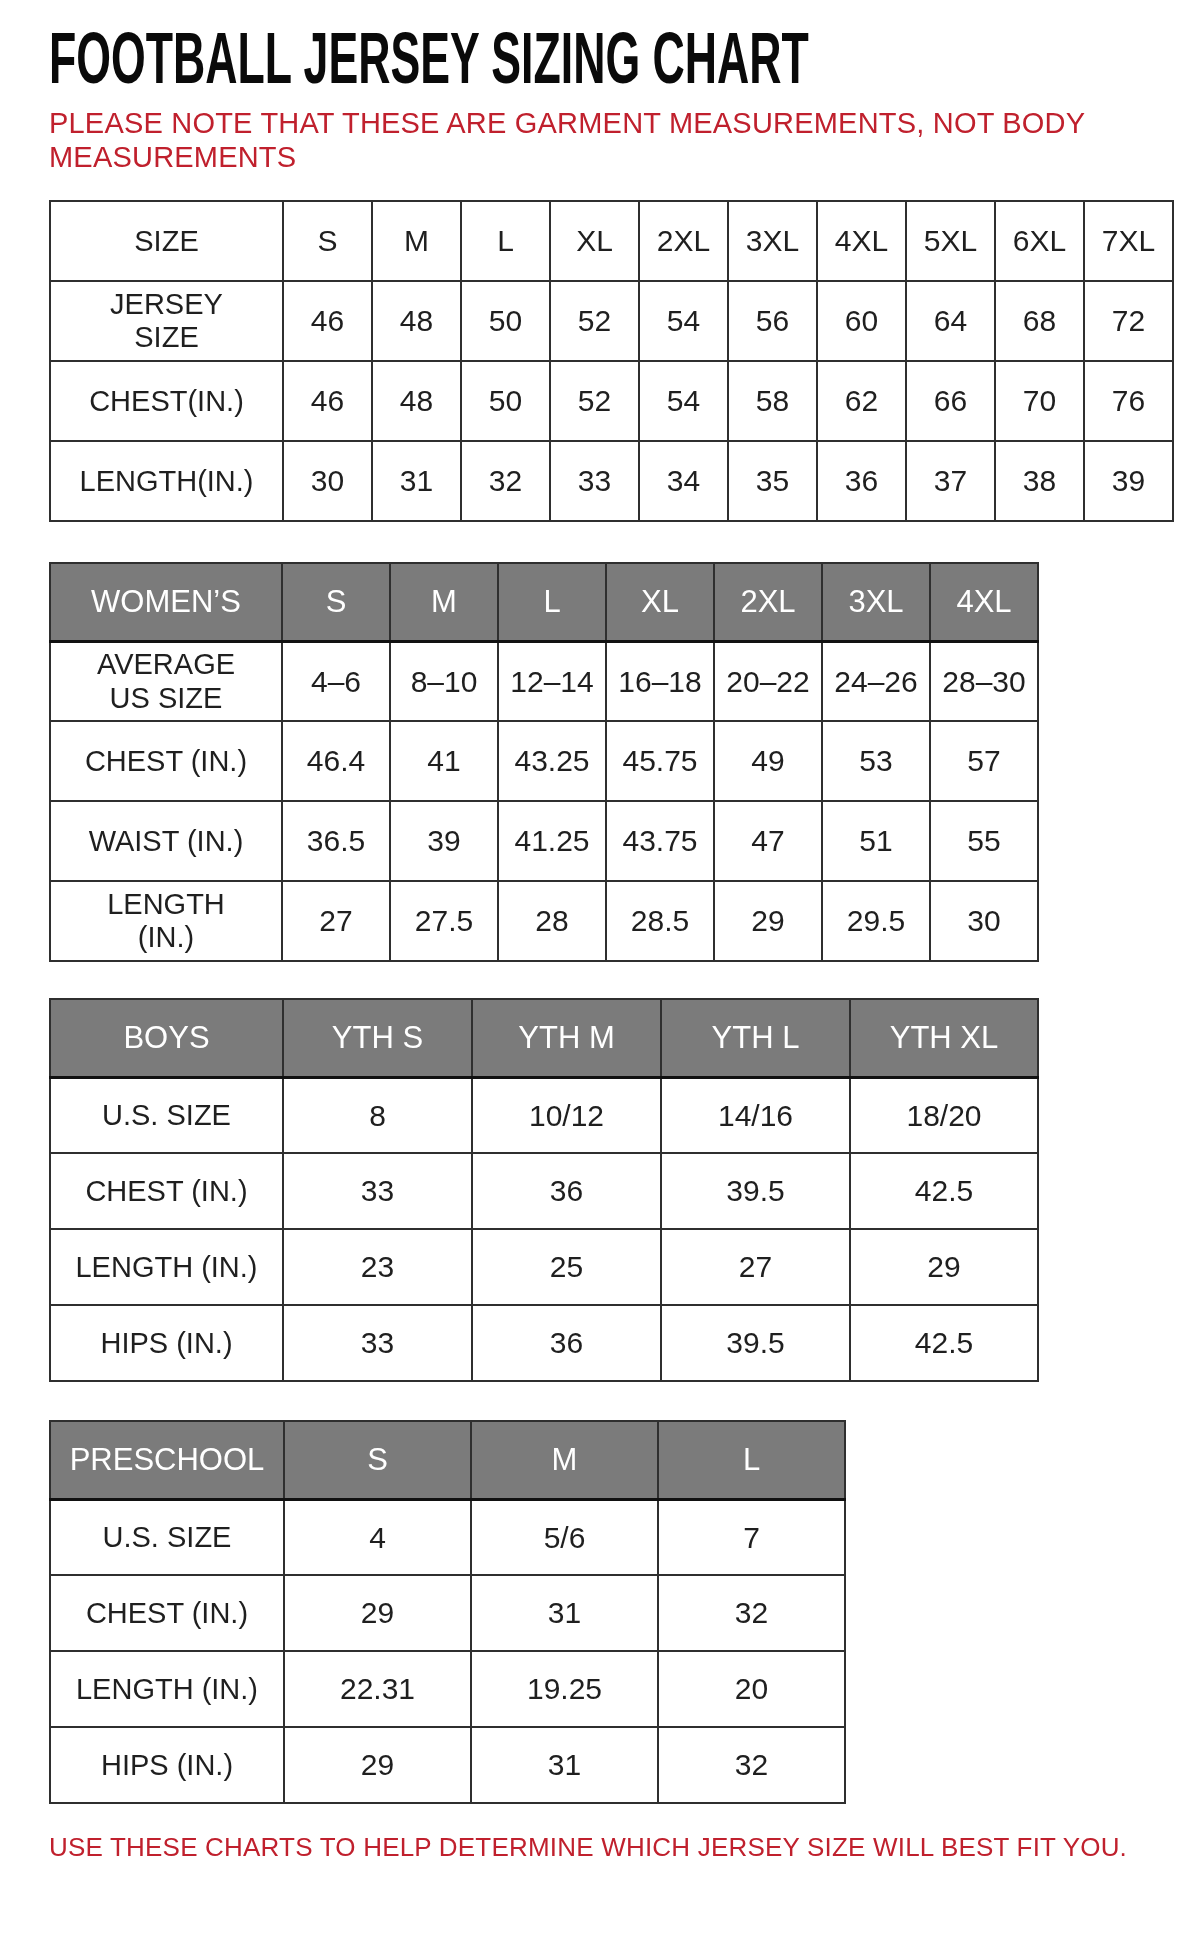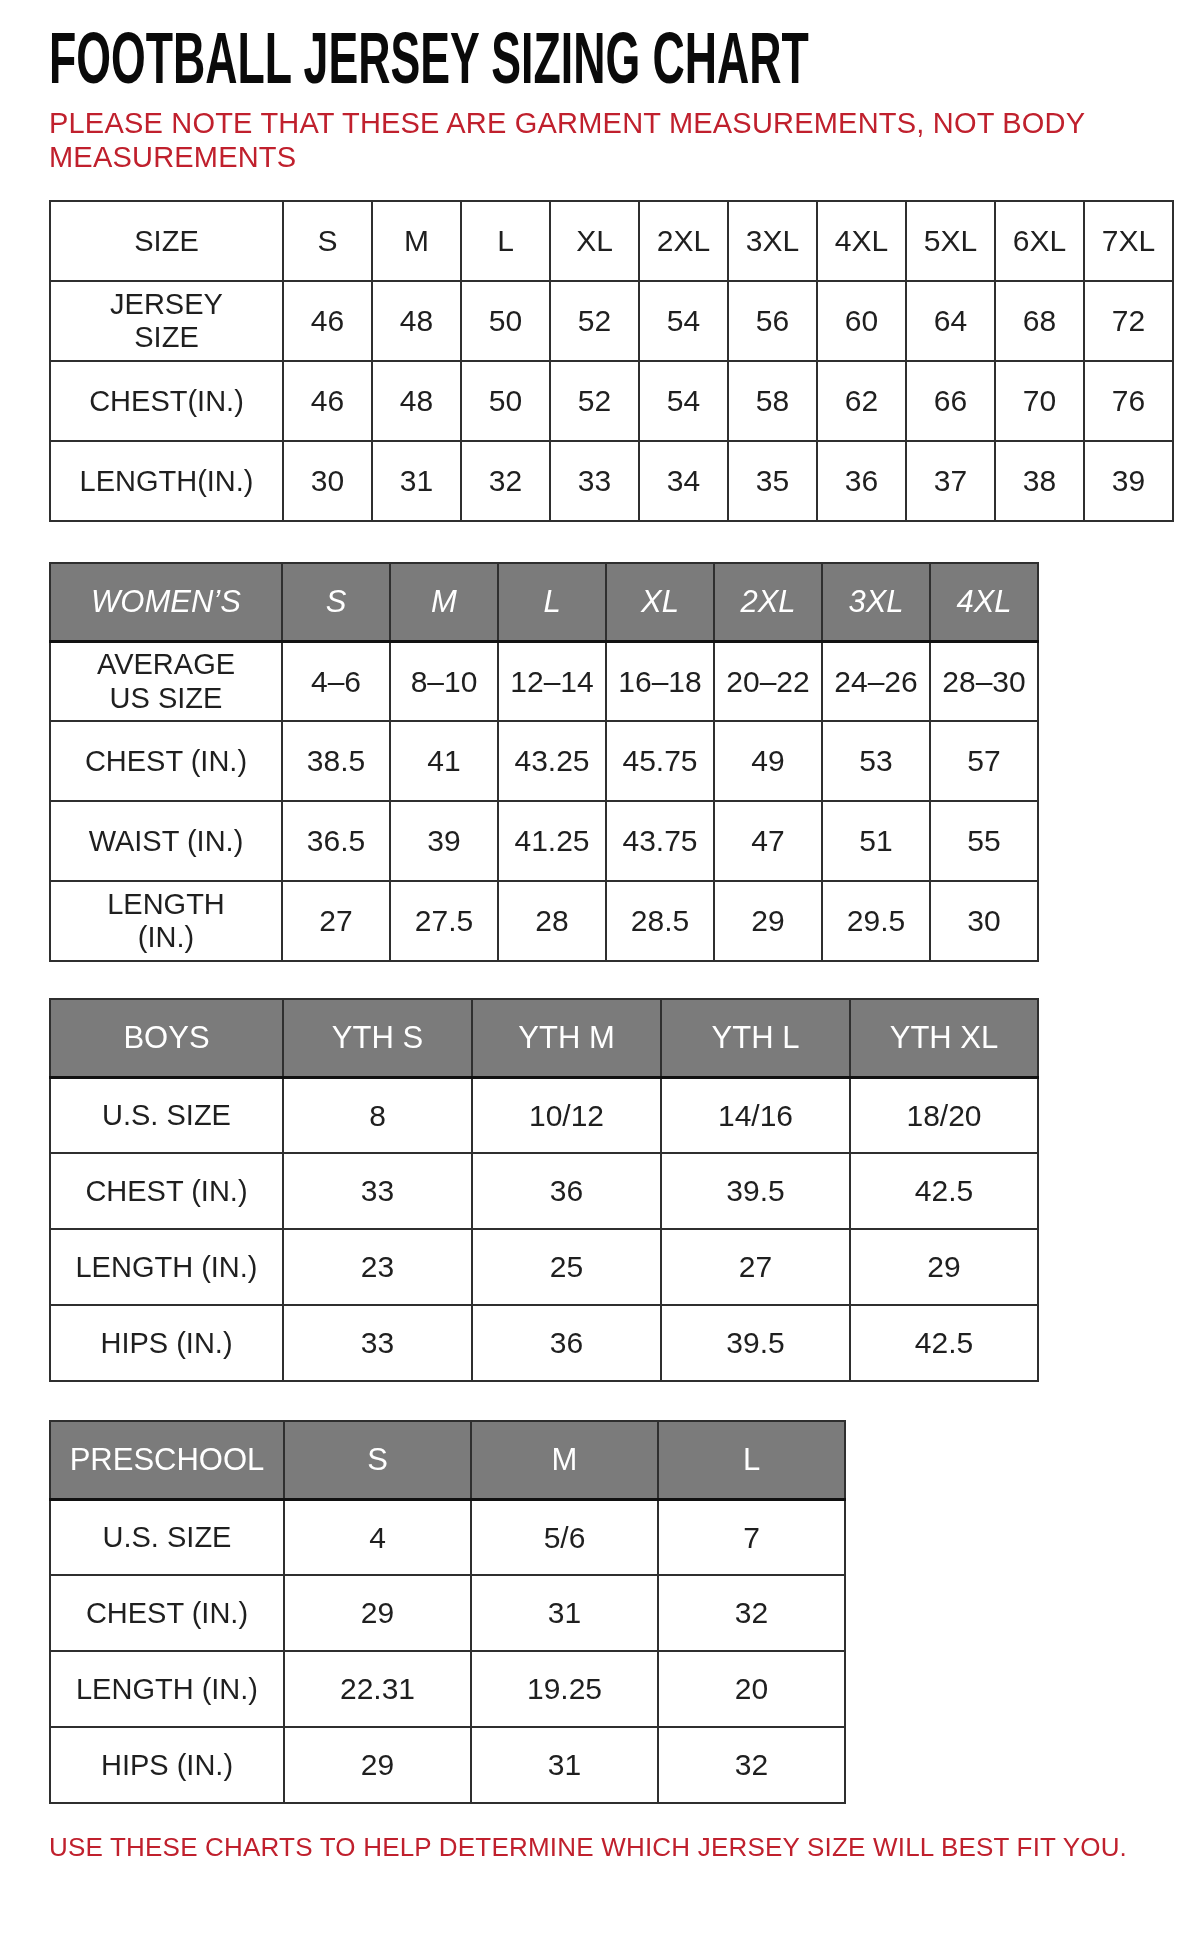--- a/index.html
+++ b/index.html
@@ -65,21 +65,21 @@
     border-bottom: 3px solid #111111;
     padding: 0;
   }
 
   .mens   { width: 1123px; margin-top: 26px; }
   .mens tr { height: 80px; }
   .mens tr.band { height: 85px; }
 
   .womens { width: 988px; margin-top: 40px; }
   .womens tr { height: 80px; }
-  .womens tr.head { height: 78px; font-style: italic; }
+  .womens tr.head { height: 78px; }
 
   .boys   { width: 988px; margin-top: 36px; }
   .boys tr { height: 76px; }
   .boys tr.head { height: 78px; }
 
   .preschool { width: 795px; margin-top: 38px; }
   .preschool tr { height: 76px; }
   .preschool tr.head { height: 78px; }
 
   .footer {
@@ -196,21 +196,21 @@
           <td>4–6</td>
           <td>8–10</td>
           <td>12–14</td>
           <td>16–18</td>
           <td>20–22</td>
           <td>24–26</td>
           <td>28–30</td>
         </tr>
       <tr>
           <th class="label-col">CHEST (IN.)</th>
-          <td>38.5</td>
+          <td>46.4</td>
           <td>41</td>
           <td>43.25</td>
           <td>45.75</td>
           <td>49</td>
           <td>53</td>
           <td>57</td>
         </tr>
       <tr>
           <th class="label-col">WAIST (IN.)</th>
           <td>36.5</td>

